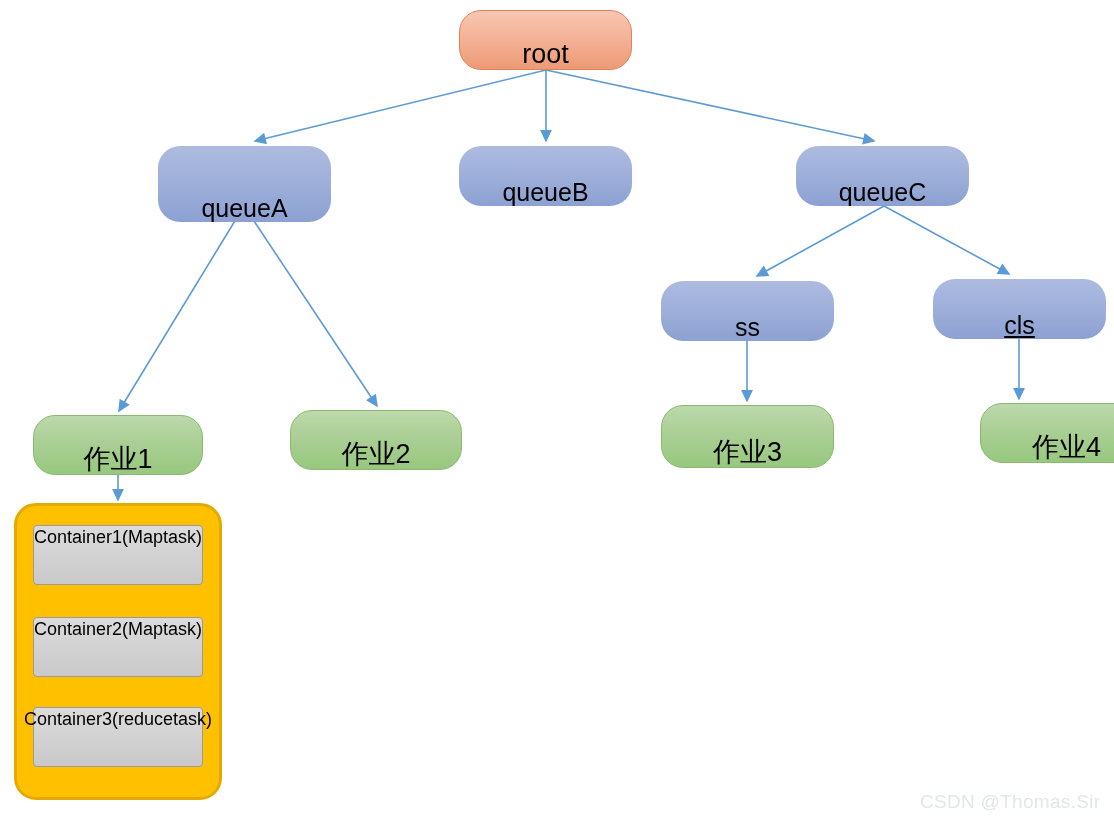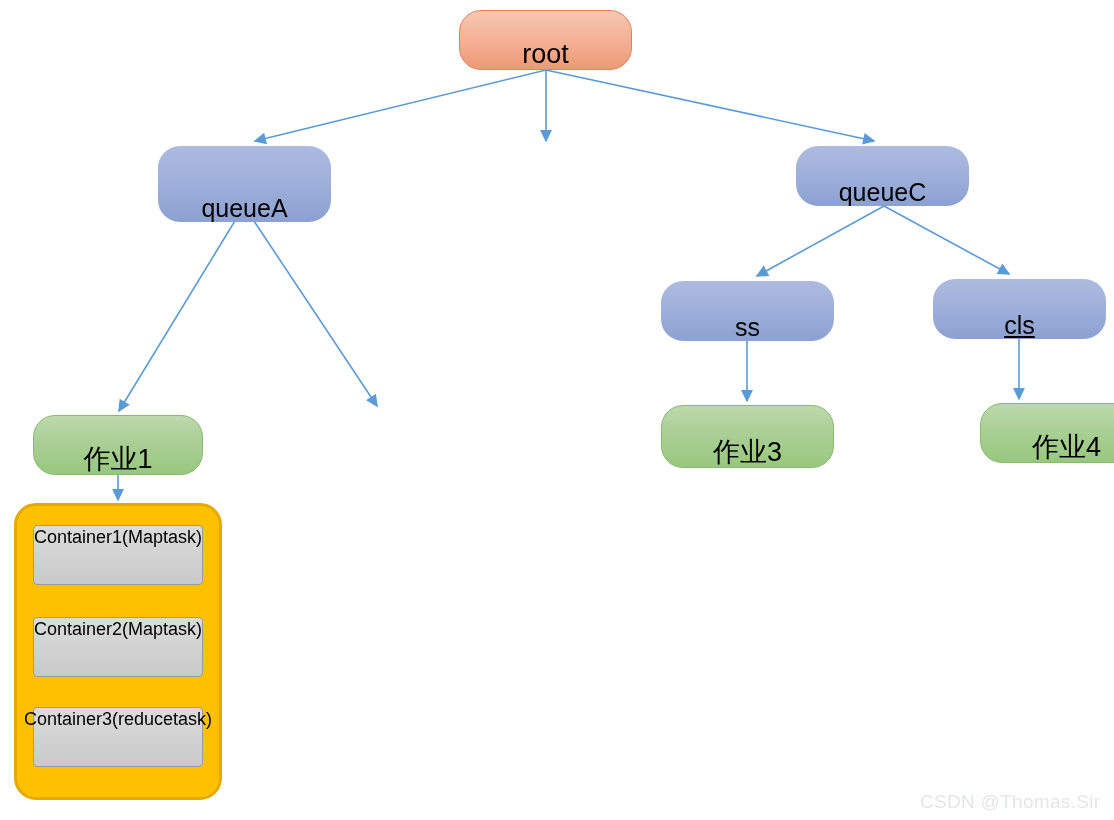--- a/index.html
+++ b/index.html
@@ -109,37 +109,43 @@
   </svg>
 
   <div class="node node-root" style="left: 459px; top: 10px; width: 173px; height: 60px;">
     <span>root</span>
   </div>
 
   <div class="node node-queue" style="left: 158px; top: 146px; width: 173px; height: 76px;">
     <span>queueA</span>
   </div>
 
+  <div class="node node-queue" style="left: 459px; top: 146px; width: 173px; height: 60px;">
+    <span>queueB</span>
+  </div>
 
   <div class="node node-queue" style="left: 796px; top: 146px; width: 173px; height: 60px;">
     <span>queueC</span>
   </div>
 
   <div class="node node-queue" style="left: 661px; top: 281px; width: 173px; height: 60px;">
     <span>ss</span>
   </div>
 
   <div class="node node-queue" style="left: 933px; top: 279px; width: 173px; height: 60px; text-decoration: underline;">
     <span>cls</span>
   </div>
 
   <div class="node node-job" style="left: 33px; top: 415px; width: 170px; height: 60px;">
     <span>作业1</span>
   </div>
 
+  <div class="node node-job" style="left: 290px; top: 410px; width: 172px; height: 60px;">
+    <span>作业2</span>
+  </div>
 
   <div class="node node-job" style="left: 661px; top: 405px; width: 173px; height: 63px;">
     <span>作业3</span>
   </div>
 
   <div class="node node-job" style="left: 933px; top: 403px; width: 173px; height: 60px; margin-left: 47px;">
     <span>作业4</span>
   </div>
 
   <div class="group-yellow" style="left: 14px; top: 503px; width: 208px; height: 297px;"></div>

